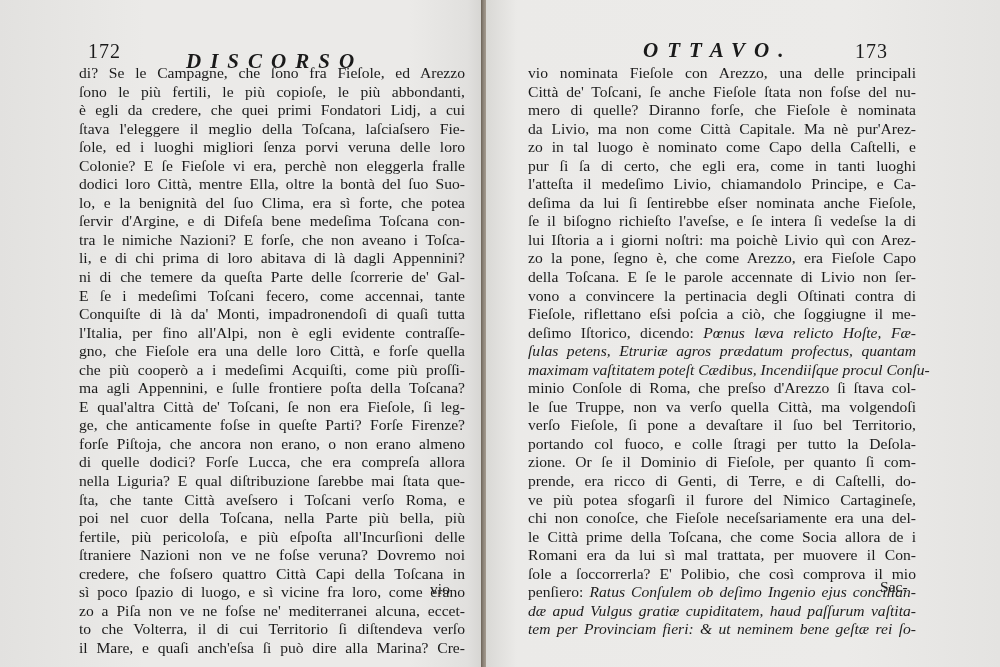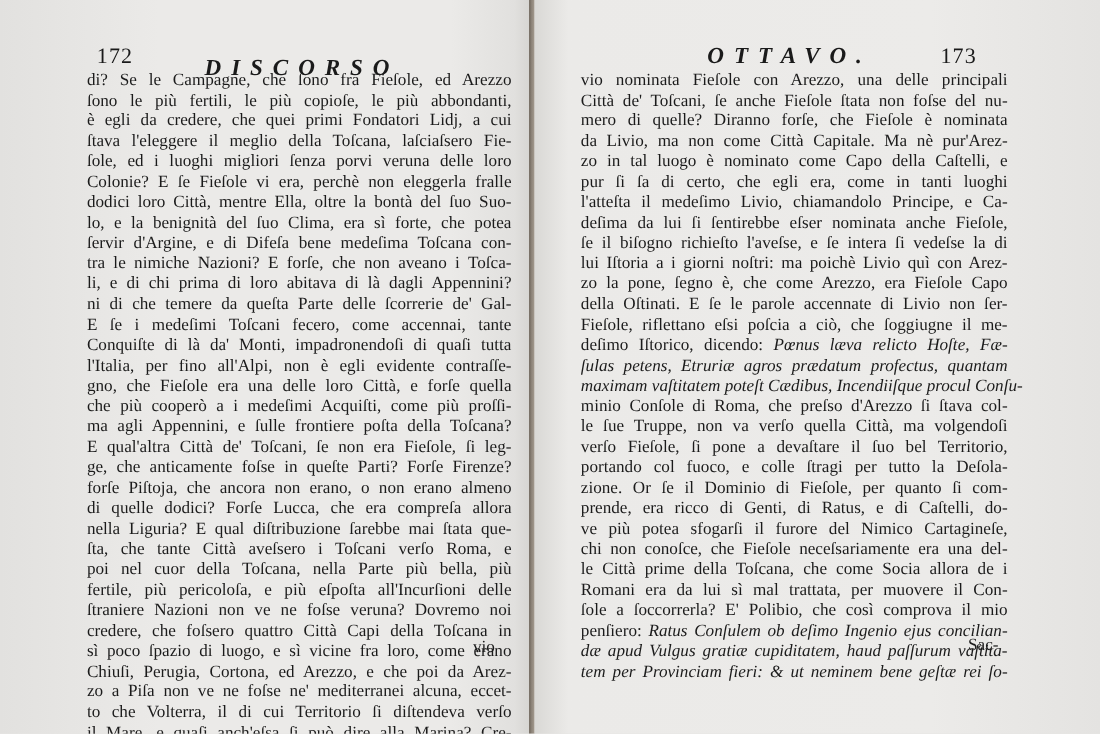--- a/index.html
+++ b/index.html
@@ -84,21 +84,20 @@
       <span class="line"><span>ge, che anticamente foſse in queſte Parti? Forſe Firenze?</span></span>
       <span class="line"><span>forſe Piſtoja, che ancora non erano, o non erano almeno</span></span>
       <span class="line"><span>di quelle dodici? Forſe Lucca, che era compreſa allora</span></span>
       <span class="line"><span>nella Liguria? E qual diſtribuzione ſarebbe mai ſtata que-</span></span>
       <span class="line"><span>ſta, che tante Città aveſsero i Toſcani verſo Roma, e</span></span>
       <span class="line"><span>poi nel cuor della Toſcana, nella Parte più bella, più</span></span>
       <span class="line"><span>fertile, più pericoloſa, e più eſpoſta all'Incurſioni delle</span></span>
       <span class="line"><span>ſtraniere Nazioni non ve ne foſse veruna? Dovremo noi</span></span>
       <span class="line"><span>credere, che foſsero quattro Città Capi della Toſcana in</span></span>
       <span class="line"><span>sì poco ſpazio di luogo, e sì vicine fra loro, come erano</span></span>
-      <span class="line"><span>Chiuſi, Perugia, Cortona, ed Arezzo, e che poi da Arez-</span></span>
       <span class="line"><span>zo a Piſa non ve ne foſse ne' mediterranei alcuna, eccet-</span></span>
       <span class="line"><span>to che Volterra, il di cui Territorio ſi diſtendeva verſo</span></span>
       <span class="line"><span>il Mare, e quaſi anch'eſsa ſi può dire alla Marina? Cre-</span></span>
     </div>
   <span class="catch" style="left:430px; top:580px;">vio</span>
 </div>
 
 <div id="gutter"></div>
 
 <div id="right-page" class="page">
@@ -111,31 +110,32 @@
       <span class="line"><span>Città de' Toſcani, ſe anche Fieſole ſtata non foſse del nu-</span></span>
       <span class="line"><span>mero di quelle? Diranno forſe, che Fieſole è nominata</span></span>
       <span class="line"><span>da Livio, ma non come Città Capitale. Ma nè pur'Arez-</span></span>
       <span class="line"><span>zo in tal luogo è nominato come Capo della Caſtelli, e</span></span>
       <span class="line"><span>pur ſi ſa di certo, che egli era, come in tanti luoghi</span></span>
       <span class="line"><span>l'atteſta il medeſimo Livio, chiamandolo Principe, e Ca-</span></span>
       <span class="line"><span>deſima da lui ſi ſentirebbe eſser nominata anche Fieſole,</span></span>
       <span class="line"><span>ſe il biſogno richieſto l'aveſse, e ſe intera ſi vedeſse la di</span></span>
       <span class="line"><span>lui Iſtoria a i giorni noſtri: ma poichè Livio quì con Arez-</span></span>
       <span class="line"><span>zo la pone, ſegno è, che come Arezzo, era Fieſole Capo</span></span>
-      <span class="line"><span>della Oſtinati. E ſe le parole accennate di Livio non ſer-</span></span>
+      <span class="line"><span>della Toſcana. E ſe le parole accennate di Livio non ſer-</span></span>
+      <span class="line"><span>vono a convincere la pertinacia degli Oſtinati contra di</span></span>
       <span class="line"><span>Fieſole, riflettano eſsi poſcia a ciò, che ſoggiugne il me-</span></span>
       <span class="line"><span>deſimo Iſtorico, dicendo: </span><span class="it">Pœnus læva relicto Hoſte, Fæ-</span></span>
       <span class="line"><span class="it">ſulas petens, Etruriæ agros prædatum profectus, quantam</span></span>
       <span class="line"><span class="it">maximam vaſtitatem poteſt Cædibus, Incendiiſque procul Conſu-</span></span>
       <span class="line"><span>minio Conſole di Roma, che preſso d'Arezzo ſi ſtava col-</span></span>
       <span class="line"><span>le ſue Truppe, non va verſo quella Città, ma volgendoſi</span></span>
       <span class="line"><span>verſo Fieſole, ſi pone a devaſtare il ſuo bel Territorio,</span></span>
       <span class="line"><span>portando col fuoco, e colle ſtragi per tutto la Deſola-</span></span>
       <span class="line"><span>zione. Or ſe il Dominio di Fieſole, per quanto ſi com-</span></span>
-      <span class="line"><span>prende, era ricco di Genti, di Ratus, e di Caſtelli, do-</span></span>
+      <span class="line"><span>prende, era ricco di Genti, di Terre, e di Caſtelli, do-</span></span>
       <span class="line"><span>ve più potea sfogarſi il furore del Nimico Cartagineſe,</span></span>
       <span class="line"><span>chi non conoſce, che Fieſole neceſsariamente era una del-</span></span>
       <span class="line"><span>le Città prime della Toſcana, che come Socia allora de i</span></span>
       <span class="line"><span>Romani era da lui sì mal trattata, per muovere il Con-</span></span>
       <span class="line"><span>ſole a ſoccorrerla? E' Polibio, che così comprova il mio</span></span>
       <span class="line"><span>penſiero: </span><span class="it">Ratus Conſulem ob deſimo Ingenio ejus concilian-</span></span>
       <span class="line"><span class="it">dæ apud Vulgus gratiæ cupiditatem, haud paſſurum vaſtita-</span></span>
       <span class="line"><span class="it">tem per Provinciam fieri: &amp; ut neminem bene geſtæ rei ſo-</span></span>
     </div>
   <span class="catch" style="left:394px; top:578px;">Sac-</span>

